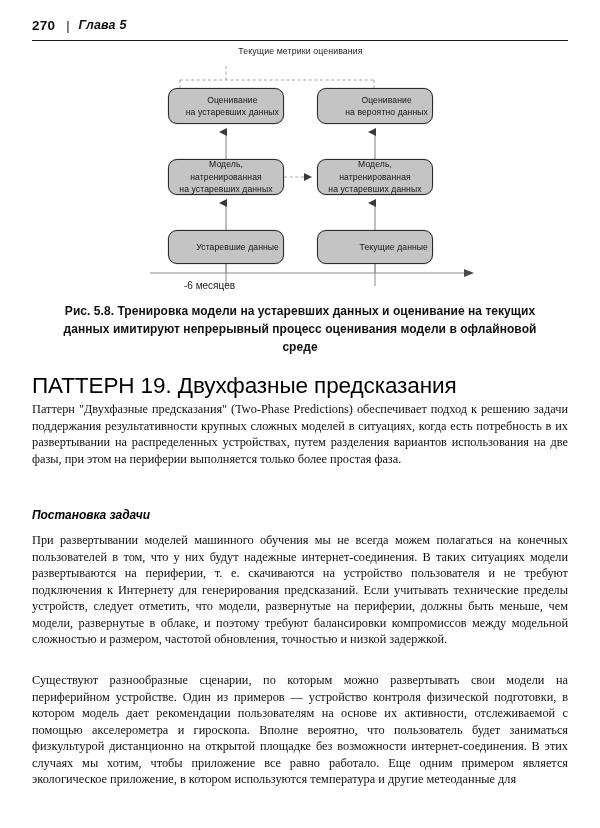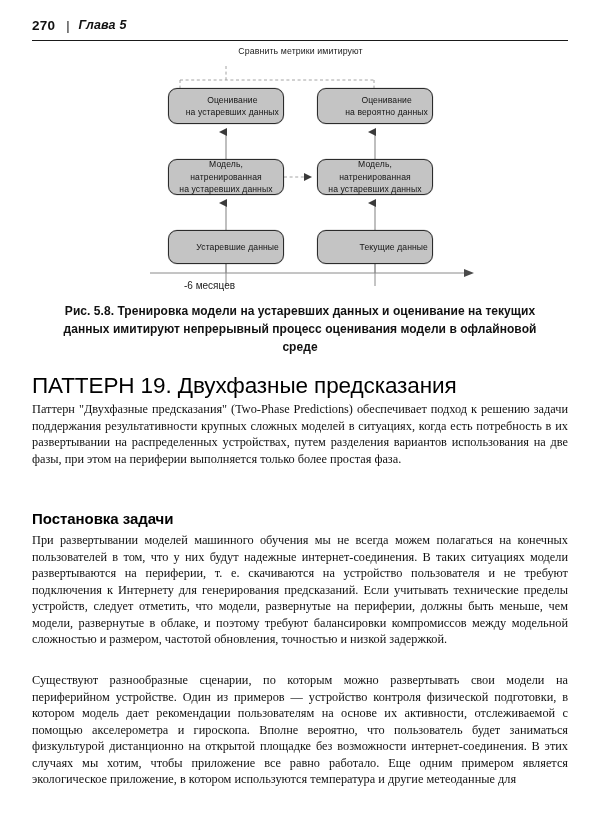--- a/index.html
+++ b/index.html
@@ -144,24 +144,25 @@
     font-weight: 400;
     color: #000;
     letter-spacing: -0.1px;
   }
   .section-heading {
     position: absolute;
     left: 32px;
     top: 498px;
     width: 536px;
     font-family: "Liberation Sans", sans-serif;
-    font-size: 15px;
+    font-size: 12px;
     font-weight: 700;
     color: #000;
     letter-spacing: -0.05px;
+    font-style: italic;
   }
 
   
   .body-block {
     position: absolute;
     left: 32px;
     width: 536px;
     font-family: "Liberation Serif", serif;
     font-size: 12.3px;
     line-height: 1.345;
@@ -214,21 +215,21 @@
       <line x1="118" y1="231" x2="432" y2="231" stroke="#8a8a8a" stroke-width="1"></line>
       <path d="M432,227 L442,231 L432,235 Z" fill="#4a4a4a"></path>
 
       <line x1="194" y1="222" x2="194" y2="244" stroke="#8a8a8a" stroke-width="1"></line>
       <line x1="343" y1="222" x2="343" y2="244" stroke="#8a8a8a" stroke-width="1"></line>
 
       <line x1="194" y1="222" x2="194" y2="231" stroke="#8a8a8a" stroke-width="1"></line>
       <line x1="343" y1="222" x2="343" y2="231" stroke="#8a8a8a" stroke-width="1"></line>
     </svg>
 
-    <div class="fig-toplabel">Сравнить метрики имитируют</div>
+    <div class="fig-toplabel">Текущие метрики оценивания</div>
 
     <div class="node eval-old">
       <div>
         <span>Оценивание</span>
         <span>на устаревших данных</span>
       </div>
     </div>
 
     <div class="node eval-cur">
       <div>

